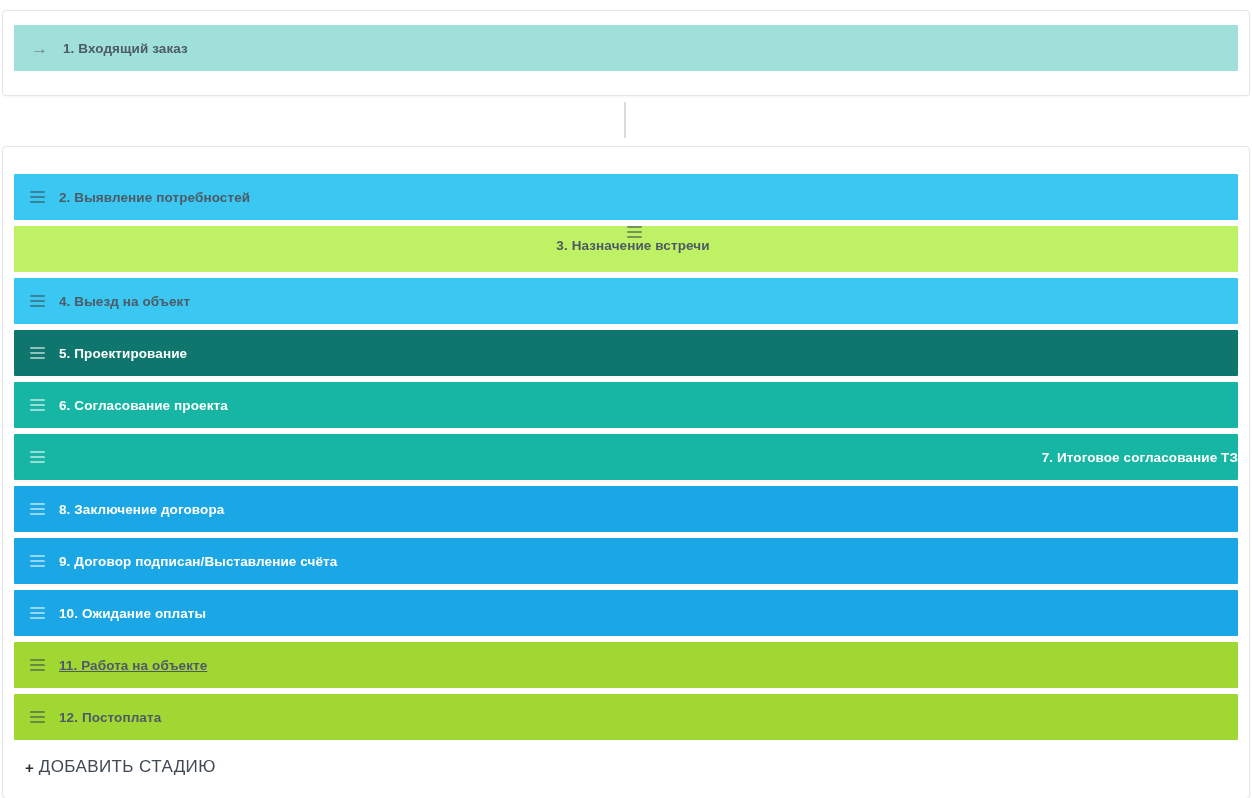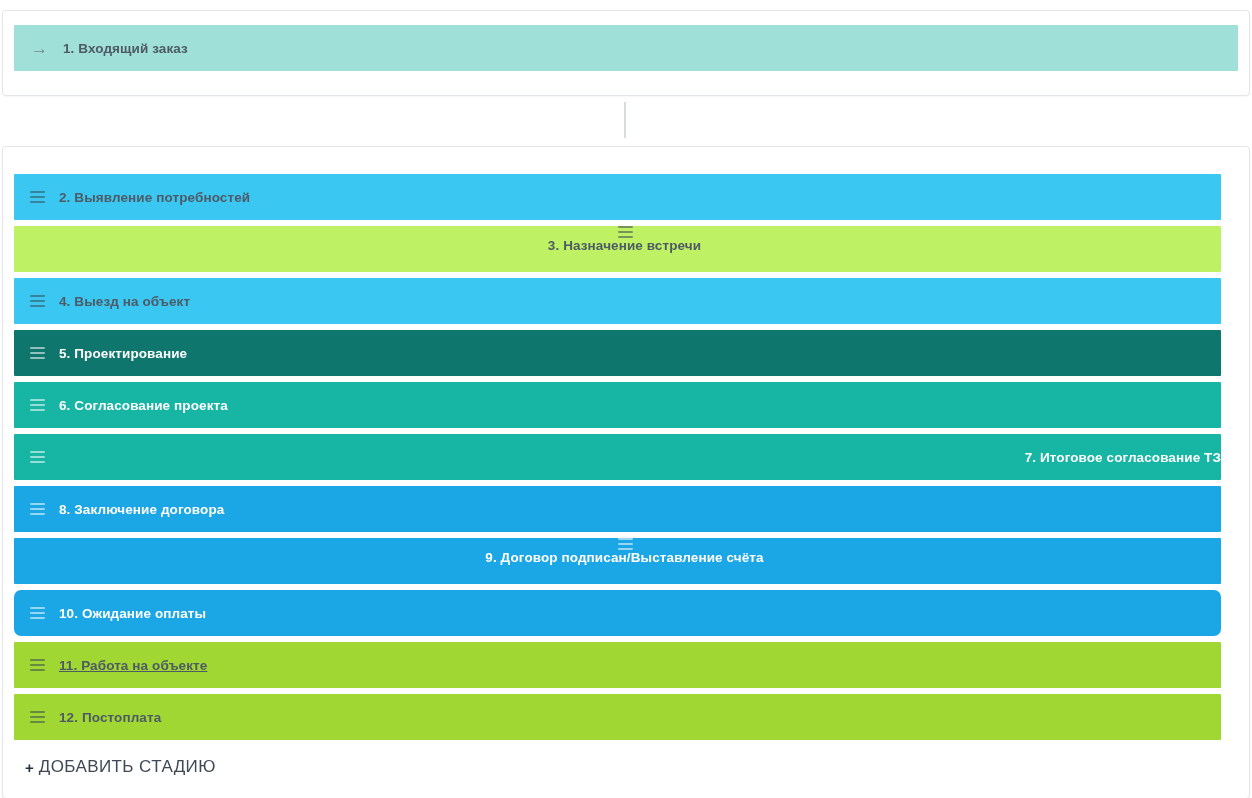--- a/index.html
+++ b/index.html
@@ -30,21 +30,21 @@
   }
   .connector-line {
     position: absolute;
     left: 624px;
     top: 6px;
     width: 2px;
     height: 36px;
     background: #d6dce0;
   }
   .card-stages {
-    padding: 27px 28px 16px 11px;
+    padding: 27px 11px 16px 11px;
   }
   .stage-row {
     height: 46px;
     border-radius: 1px;
     display: flex;
     align-items: center;
     margin-bottom: 6px;
     cursor: pointer;
     font-weight: bold;
     font-size: 13.5px;
@@ -175,30 +175,30 @@
 
   <div class="stage-row" style="background: rgb(27, 166, 229); color: rgb(255, 255, 255);">
     <span class="drag-handle handle-light">
           <i></i>
           <i></i>
           <i></i>
         </span>
     <span class="stage-label">8. Заключение договора</span>
   </div>
 
-  <div class="stage-row" style="background: rgb(27, 166, 229); color: rgb(255, 255, 255); flex-direction: column;">
+  <div class="stage-row" style="background: rgb(27, 166, 229); color: rgb(255, 255, 255);">
     <span class="drag-handle handle-light">
           <i></i>
           <i></i>
           <i></i>
         </span>
     <span class="stage-label">9. Договор подписан/Выставление счёта</span>
   </div>
 
-  <div class="stage-row" style="background: rgb(27, 166, 229); color: rgb(255, 255, 255); border-radius: 7px;">
+  <div class="stage-row" style="background: rgb(27, 166, 229); color: rgb(255, 255, 255);">
     <span class="drag-handle handle-light">
           <i></i>
           <i></i>
           <i></i>
         </span>
     <span class="stage-label">10. Ожидание оплаты</span>
   </div>
 
   <div class="stage-row" style="background: rgb(160, 215, 51); color: rgb(78, 90, 101); text-decoration: underline;">
     <span class="drag-handle handle-dark">

